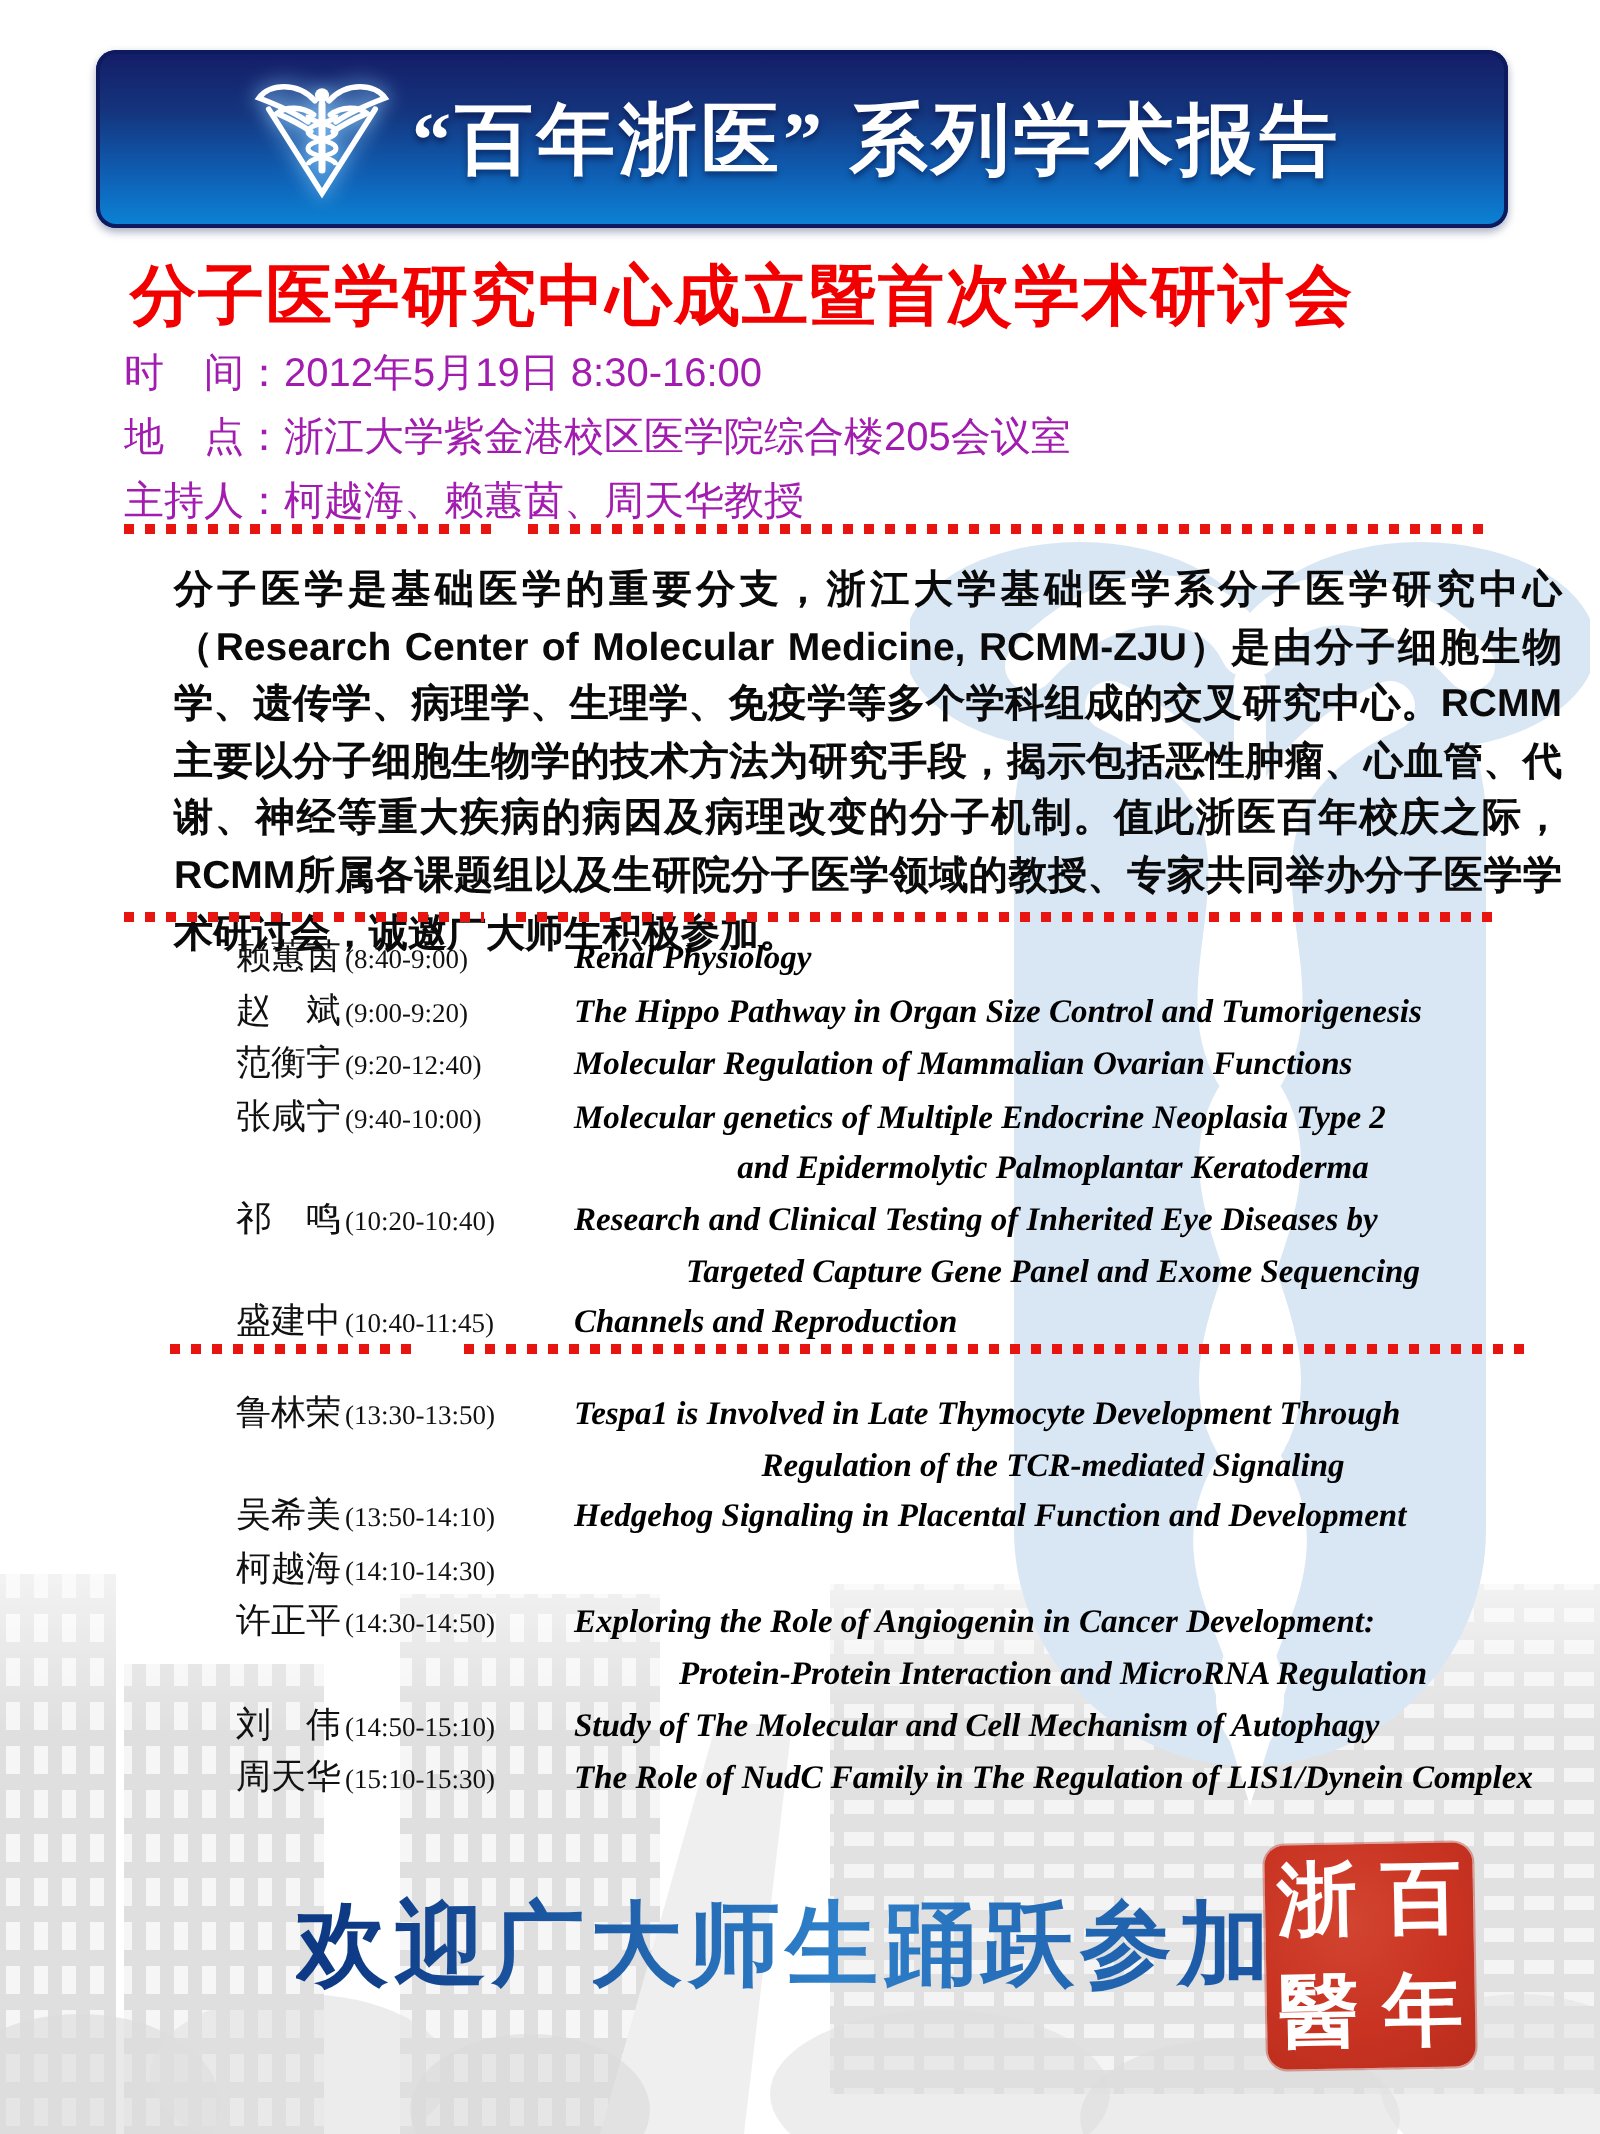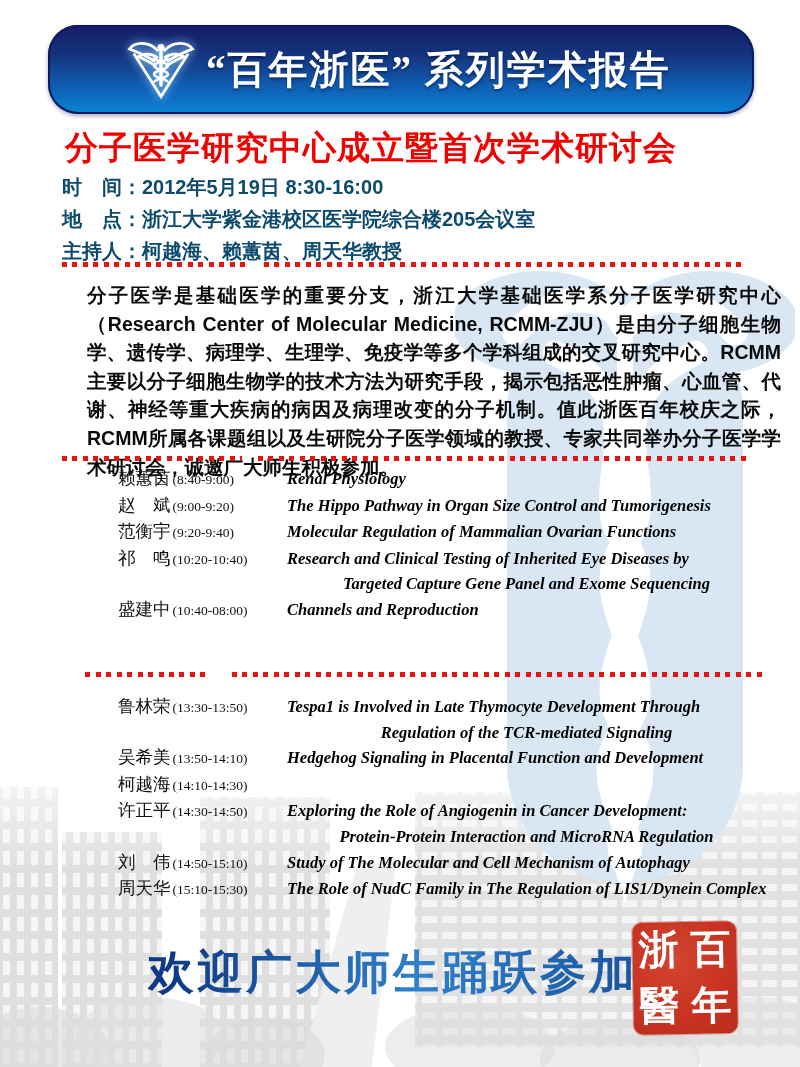--- a/index.html
+++ b/index.html
@@ -7,40 +7,40 @@
     position:relative;width:800px;height:1067px;background:#ffffff;
     overflow:hidden;
     font-family:"Liberation Sans","DejaVu Sans",sans-serif;
   }
   
   .photo-layer{position:absolute;left:0;top:737px;width:800px;height:330px;opacity:.8;}
   
   .watermark{position:absolute;left:455px;top:238px;width:340px;height:700px;}
   
   .banner{
-    position:absolute;left:48px;top:25px;width:706px;height:89px;border-radius:30px;
+    position:absolute;left:48px;top:25px;width:706px;height:89px;border-radius:10px;
     background:linear-gradient(180deg,#151c66 0%,#14357e 35%,#0f5fb4 70%,#0b84d6 100%);
     box-shadow:0 2px 4px rgba(10,20,80,.35), inset 0 0 0 2px #0d1a5e;
     display:flex;align-items:center;
   }
   .banner-logo{margin-left:78px;width:70px;height:66px;flex:0 0 auto;
     filter:drop-shadow(0 0 5px #8fd0ff);}
   .banner-title{
     color:#ffffff;font-size:39px;font-weight:bold;letter-spacing:2px;
     margin-left:10px;white-space:nowrap;
     text-shadow:0 2px 3px rgba(0,0,40,.45);
     font-family:"Liberation Serif","DejaVu Serif",serif;
   }
   
   .main-title{
     position:absolute;left:0;top:126px;width:742px;text-align:center;
     font-size:33px;font-weight:bold;color:#f20000;letter-spacing:1px;white-space:nowrap;
   }
   
-  .info-block{position:absolute;left:62px;top:171px;font-size:20px;font-weight:bold;color:#0c4a6e;}
+  .info-block{position:absolute;left:62px;top:171px;font-size:20px;font-weight:normal;color:#a21caf;}
   .info-row{line-height:32px;white-space:nowrap;}
   .info-label{display:inline-block;}
   
   .dotted{position:absolute;height:5px;display:flex;}
   .dotted .seg{
     height:5px;
     background:repeating-linear-gradient(90deg,#e8140f 0 5px,transparent 5px 10.5px);
   }
   .dotted-1{left:62px;top:262px;}  .dotted-1 .a{width:186px;margin-right:16px;} .dotted-1 .b{width:481px;}
   .dotted-2{left:62px;top:456px;}  .dotted-2 .a{width:180px;margin-right:16px;} .dotted-2 .b{width:490px;}
@@ -202,41 +202,50 @@
     <div class="s-name">
       <span class="speaker">赵　斌</span><span class="s-time">(9:00-9:20)</span>
     </div>
     <div class="s-titles">
           <div class="t-line">The Hippo Pathway in Organ Size Control and Tumorigenesis</div>
         </div>
   </div>
 
   <div class="s-row">
     <div class="s-name">
-      <span class="speaker">范衡宇</span><span class="s-time">(9:20-9:40)</span>
+      <span class="speaker">范衡宇</span><span class="s-time">(9:20-12:40)</span>
     </div>
     <div class="s-titles">
           <div class="t-line">Molecular Regulation of Mammalian Ovarian Functions</div>
         </div>
   </div>
 
+  <div class="s-row">
+    <div class="s-name">
+      <span class="speaker">张咸宁</span><span class="s-time">(9:40-10:00)</span>
+    </div>
+    <div class="s-titles">
+          <div class="t-line">Molecular genetics of Multiple Endocrine Neoplasia Type 2</div>
+          <div class="t-line cont">and Epidermolytic Palmoplantar Keratoderma</div>
+        </div>
+  </div>
 
   <div class="s-row">
     <div class="s-name">
       <span class="speaker">祁　鸣</span><span class="s-time">(10:20-10:40)</span>
     </div>
     <div class="s-titles">
           <div class="t-line">Research and Clinical Testing of Inherited Eye Diseases by</div>
           <div class="t-line cont">Targeted Capture Gene Panel and Exome Sequencing</div>
         </div>
   </div>
 
   <div class="s-row">
     <div class="s-name">
-      <span class="speaker">盛建中</span><span class="s-time">(10:40-08:00)</span>
+      <span class="speaker">盛建中</span><span class="s-time">(10:40-11:45)</span>
     </div>
     <div class="s-titles">
           <div class="t-line">Channels and Reproduction</div>
         </div>
   </div>
 </div>
 
   <div class="dotted dotted-3">
       <div class="seg a"></div>
       <div class="seg b"></div>

